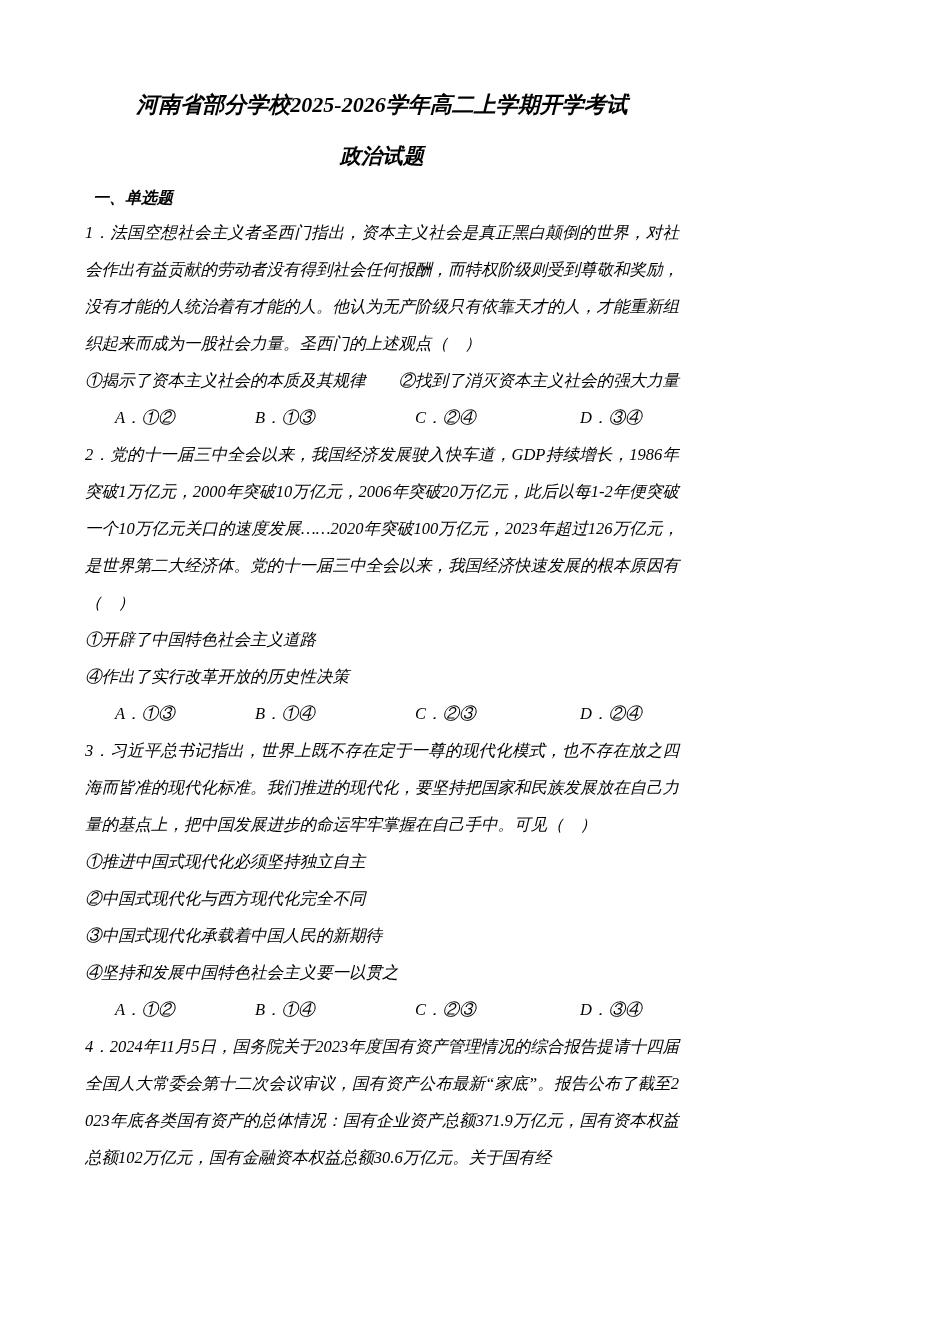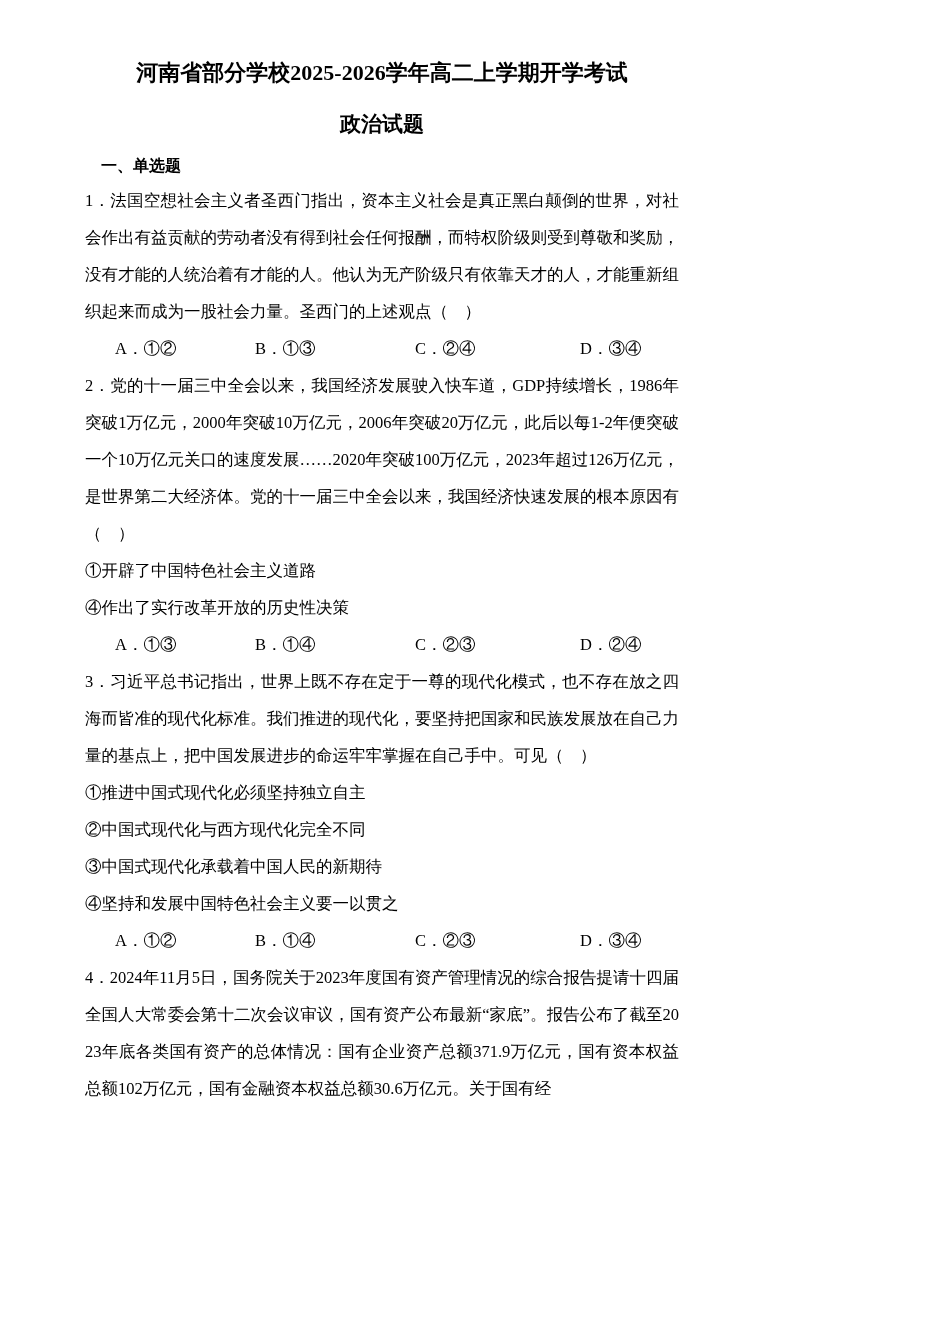--- a/index.html
+++ b/index.html
@@ -11,42 +11,43 @@
     height: 1344px;
     background: #ffffff;
     color: #000000;
     font-family: "Liberation Serif", "DejaVu Serif", serif;
     overflow: hidden;
   }
   .page {
     box-sizing: border-box;
     width: 764px;
     height: 1344px;
-    padding: 60px 85px 0 85px;
+    padding: 92px 85px 0 85px;
     overflow: hidden;
+    font-style: italic;
   }
   .title {
     margin: 0 0 26px 0;
     font-size: 22px;
     font-weight: bold;
     text-align: center;
     line-height: 1.2;
   }
   .subtitle {
     margin: 0 0 16px 0;
     font-size: 21px;
     font-weight: bold;
     text-align: center;
     line-height: 1.2;
   }
   .section-heading {
     font-size: 16px;
     font-weight: bold;
     line-height: 24px;
-    margin: 0 0 4px 16px;
+    margin: 0 0 4px 8px;
   }
   .question {
     margin: 0;
   }
   p.stem,
   p.item-line {
     margin: 0;
     font-size: 16.5px;
     line-height: 37px;
     text-align: justify;
@@ -68,20 +69,21 @@
 <body>
 
 <div class="page">
 
   <h1 class="title">河南省部分学校2025-2026学年高二上学期开学考试</h1>
   <h2 class="subtitle">政治试题</h2>
   <div class="section-heading">一、单选题</div>
 
   <section class="question">
     <p class="stem">1．法国空想社会主义者圣西门指出，资本主义社会是真正黑白颠倒的世界，对社会作出有益贡献的劳动者没有得到社会任何报酬，而特权阶级则受到尊敬和奖励，没有才能的人统治着有才能的人。他认为无产阶级只有依靠天才的人，才能重新组织起来而成为一股社会力量。圣西门的上述观点（　）</p>
+    <p class="item-line">①揭示了资本主义社会的本质及其规律　　②找到了消灭资本主义社会的强大力量</p>
     <div class="options">
       <span class="opt">A．①②</span>
       <span class="opt">B．①③</span>
       <span class="opt">C．②④</span>
       <span class="opt">D．③④</span>
     </div>
   </section>
 
   <section class="question">
     <p class="stem">2．党的十一届三中全会以来，我国经济发展驶入快车道，GDP持续增长，1986年突破1万亿元，2000年突破10万亿元，2006年突破20万亿元，此后以每1-2年便突破一个10万亿元关口的速度发展……2020年突破100万亿元，2023年超过126万亿元，是世界第二大经济体。党的十一届三中全会以来，我国经济快速发展的根本原因有（　）</p>

